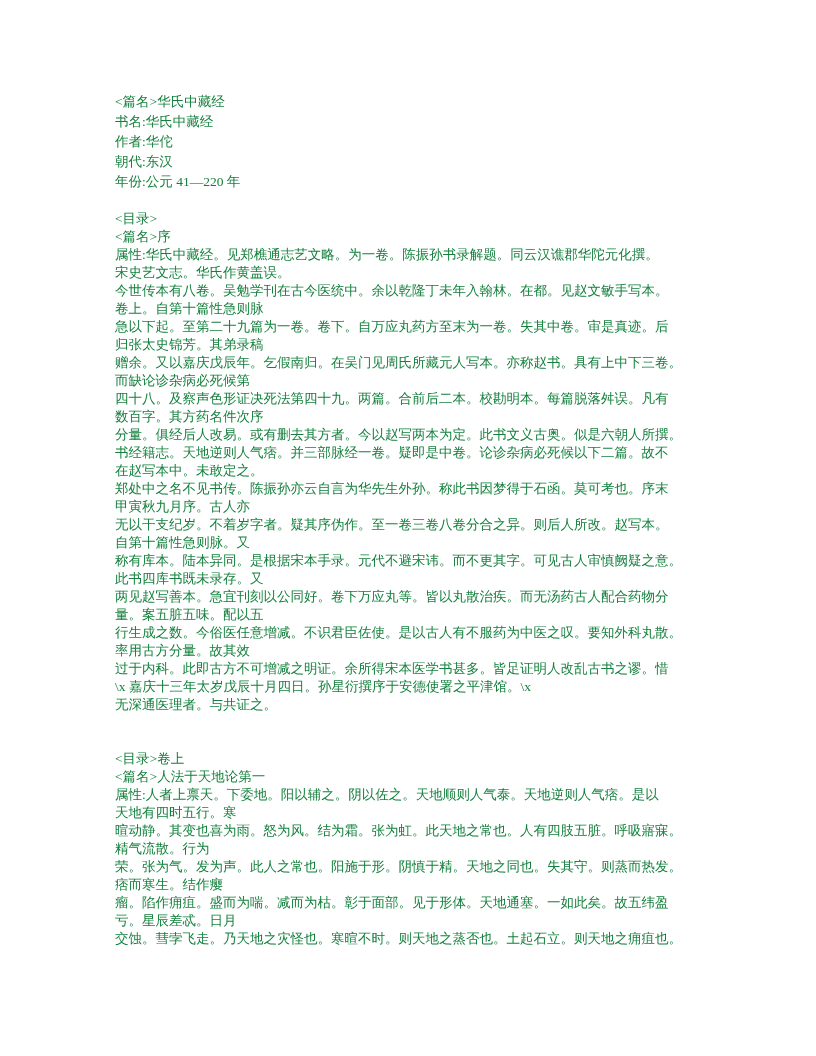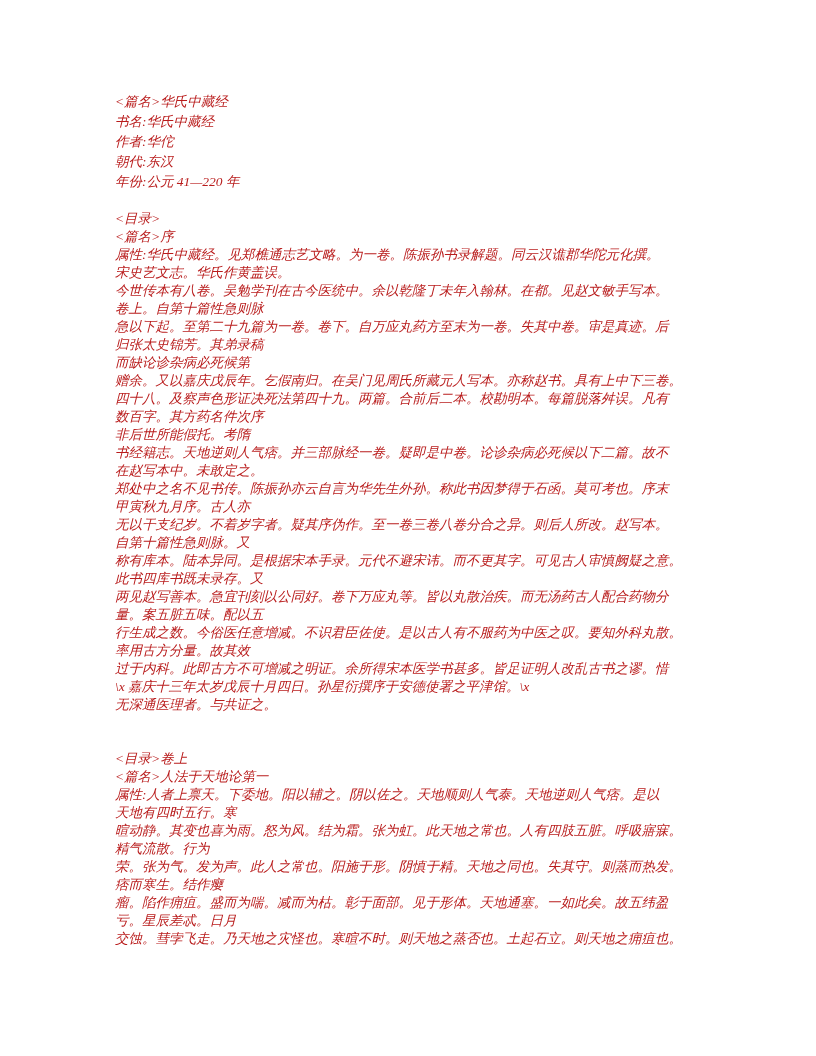--- a/index.html
+++ b/index.html
@@ -17,24 +17,23 @@
     width: 816px;
     height: 1056px;
     box-sizing: border-box;
     padding: 92px 70px 0 115px;
     background: #ffffff;
   }
   .line {
     font-size: 13.5px;
     line-height: 18px;
     min-height: 18px;
-    color: #b91c1c;
+    color: #15803d;
     white-space: pre;
     letter-spacing: 0;
-    font-style: italic;
   }
   .line.header-line {
     line-height: 20px;
     min-height: 20px;
   }
 </style>
 </head>
 <body>
 
 <div class="page">
@@ -48,25 +47,25 @@
   <div id="doc-text">
       <div class="line"></div>
       <div class="line">&lt;目录&gt;</div>
       <div class="line">&lt;篇名&gt;序</div>
       <div class="line">属性:华氏中藏经。见郑樵通志艺文略。为一卷。陈振孙书录解题。同云汉谯郡华陀元化撰。</div>
       <div class="line">宋史艺文志。华氏作黄盖误。</div>
       <div class="line">今世传本有八卷。吴勉学刊在古今医统中。余以乾隆丁未年入翰林。在都。见赵文敏手写本。</div>
       <div class="line">卷上。自第十篇性急则脉</div>
       <div class="line">急以下起。至第二十九篇为一卷。卷下。自万应丸药方至末为一卷。失其中卷。审是真迹。后</div>
       <div class="line">归张太史锦芳。其弟录稿</div>
+      <div class="line">赠余。又以嘉庆戊辰年。乞假南归。在吴门见周氏所藏元人写本。亦称赵书。具有上中下三卷。</div>
       <div class="line">而缺论诊杂病必死候第</div>
-      <div class="line">赠余。又以嘉庆戊辰年。乞假南归。在吴门见周氏所藏元人写本。亦称赵书。具有上中下三卷。</div>
       <div class="line">四十八。及察声色形证决死法第四十九。两篇。合前后二本。校勘明本。每篇脱落舛误。凡有</div>
       <div class="line">数百字。其方药名件次序</div>
-      <div class="line">非后世所能假托。考隋</div>
+      <div class="line">分量。俱经后人改易。或有删去其方者。今以赵写两本为定。此书文义古奥。似是六朝人所撰。</div>
       <div class="line">书经籍志。天地逆则人气痞。并三部脉经一卷。疑即是中卷。论诊杂病必死候以下二篇。故不</div>
       <div class="line">在赵写本中。未敢定之。</div>
       <div class="line">郑处中之名不见书传。陈振孙亦云自言为华先生外孙。称此书因梦得于石函。莫可考也。序末</div>
       <div class="line">甲寅秋九月序。古人亦</div>
       <div class="line">无以干支纪岁。不着岁字者。疑其序伪作。至一卷三卷八卷分合之异。则后人所改。赵写本。</div>
       <div class="line">自第十篇性急则脉。又</div>
       <div class="line">称有库本。陆本异同。是根据宋本手录。元代不避宋讳。而不更其字。可见古人审慎阙疑之意。</div>
       <div class="line">此书四库书既未录存。又</div>
       <div class="line">两见赵写善本。急宜刊刻以公同好。卷下万应丸等。皆以丸散治疾。而无汤药古人配合药物分</div>
       <div class="line">量。案五脏五味。配以五</div>

